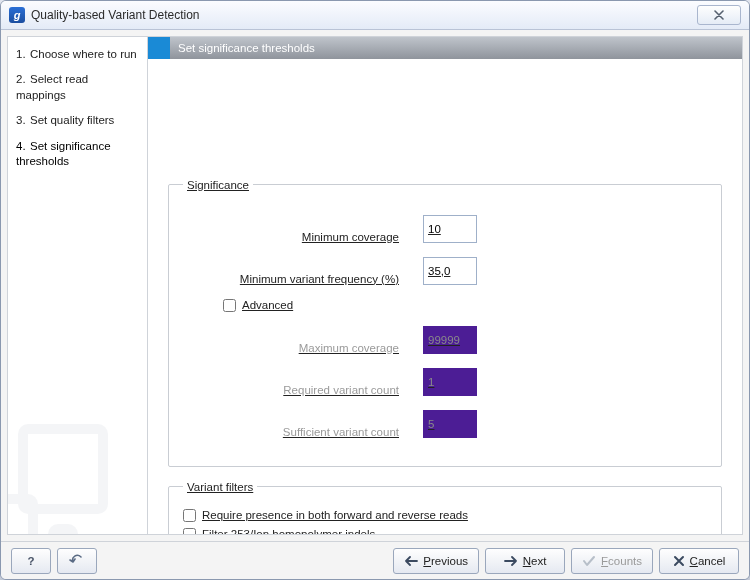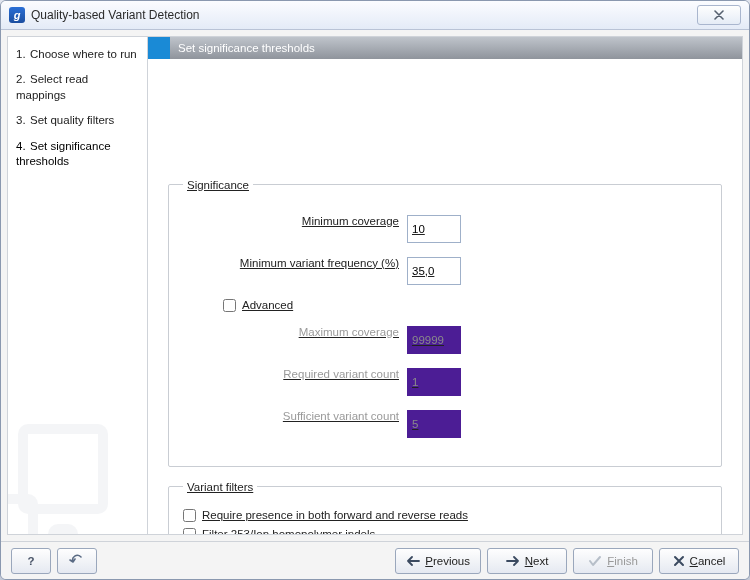--- a/index.html
+++ b/index.html
@@ -89,21 +89,21 @@
   }
   fieldset {
     border:1px solid #c9cdd3;
     border-radius:2px;
     margin:0 0 14px 0;
     padding:10px 14px 14px 14px;
     text-decoration:underline;
   }
   legend { padding:0 4px; color:#222; }
   .note { margin:0 0 10px 0; }
-  .form-row { display:flex; align-items:flex-start; margin:14px 0; }
+  .form-row { display:flex; align-items:flex-end; margin:14px 0;gap:16px; }
   .form-label {
     width:224px; text-align:right; padding-right:8px;
   }
   .form-label.disabled { color:#9a9a9a; }
   input[type="text"] {
     width:54px; height:28px;
     border:1px solid #9fb0c9;
     padding:1px 4px; font:inherit;
   }
   input[type="text"].disabled {
@@ -249,21 +249,21 @@
       <div class="btn">
         <svg class="ico" width="14" height="10" viewBox="0 0 14 10">
             <path d="M8 1 L12 5 L8 9 M12 5 H1" stroke="#3b4a60" stroke-width="1.8" fill="none" stroke-linecap="round" stroke-linejoin="round"></path>
           </svg>
         <span><span class="ul">N</span><span>ext</span></span>
       </div>
       <div class="btn disabled">
         <svg class="ico" width="14" height="12" viewBox="0 0 14 12">
             <path d="M2 6 L5 10 L12 2" stroke="#b7bfc9" stroke-width="2" fill="none" stroke-linecap="round" stroke-linejoin="round"></path>
           </svg>
-        <span><span class="ul">F</span><span>inish</span></span>
+        <span><span class="ul">F</span><span>counts</span></span>
       </div>
       <div class="btn">
         <svg class="ico" width="12" height="12" viewBox="0 0 12 12">
             <path d="M2 2 L10 10 M10 2 L2 10" stroke="#3b4a60" stroke-width="2" fill="none" stroke-linecap="round"></path>
           </svg>
         <span><span class="ul">C</span><span>ancel</span></span>
       </div>
     </div>
   </div>
 

